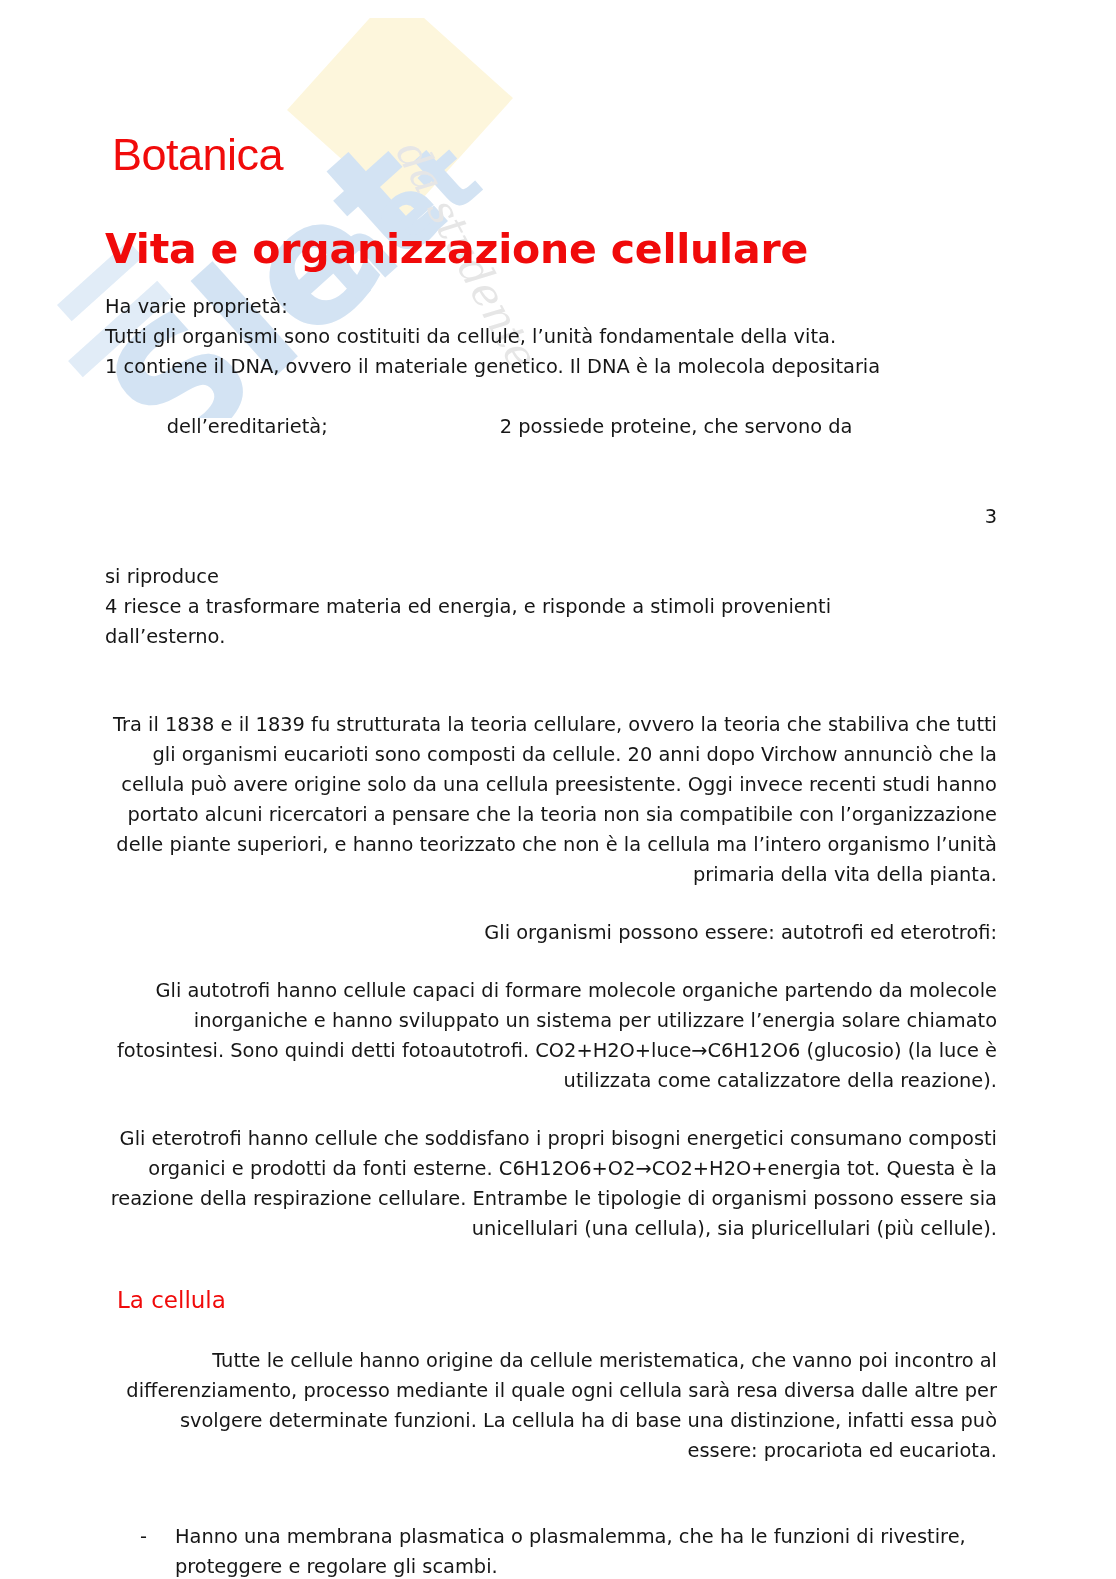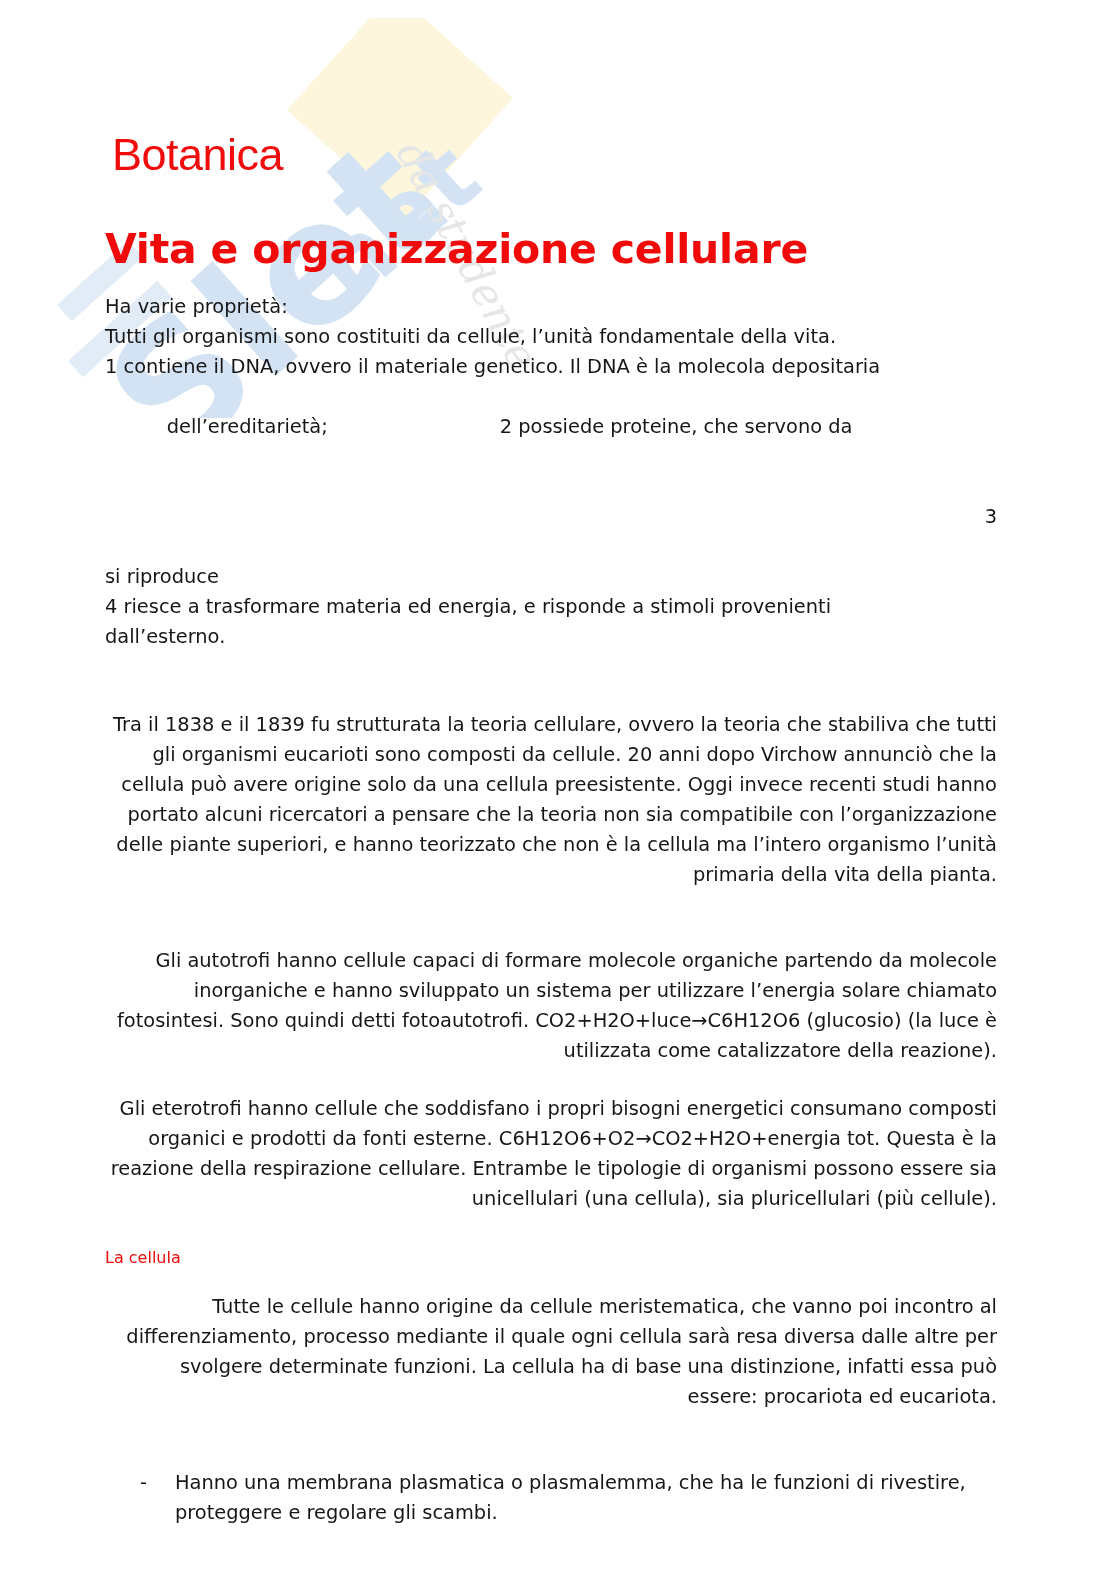--- a/index.html
+++ b/index.html
@@ -86,24 +86,24 @@
 
   .para {
     margin: 0 0 0 0;
     text-align: right;
   }
   .spacer-lg { height: 58px; }
   .spacer-md { height: 28px; }
   .spacer-sm { height: 18px; }
 
   .section-heading {
-    margin: 0;
+    margin: 12px;
     font-family: "DejaVu Sans", sans-serif;
     font-weight: 400;
-    font-size: 16px;
+    font-size: 23px;
     line-height: 32px;
     color: #f00a0a;
   }
 
   .bold { font-weight: 700; }
 
   ul.dash-list {
     list-style: none;
     margin: 0;
     padding: 0;
@@ -166,20 +166,21 @@
         <p class="intro-line">4 riesce a trasformare materia ed energia, e risponde a stimoli provenienti</p>
         <p class="intro-line">dall’esterno.</p>
       </div>
 
       <div class="spacer-lg"></div>
 
       <p class="para">Tra il 1838 e il 1839 fu strutturata la teoria cellulare, ovvero la teoria che stabiliva che tutti gli organismi eucarioti sono composti da cellule. 20 anni dopo Virchow annunciò che la cellula può avere origine solo da una cellula preesistente. Oggi invece recenti studi hanno portato alcuni ricercatori a pensare che la teoria non sia compatibile con l’organizzazione delle piante superiori, e hanno teorizzato che non è la cellula ma l’intero organismo l’unità primaria della vita della pianta.</p>
 
       <div class="spacer-md"></div>
 
+      <p class="para">Gli organismi possono essere: autotrofi ed eterotrofi:</p>
 
       <div class="spacer-md"></div>
 
       <p class="para">Gli autotrofi hanno cellule capaci di formare molecole organiche partendo da molecole inorganiche e hanno sviluppato un sistema per utilizzare l’energia solare chiamato fotosintesi. Sono quindi detti fotoautotrofi. CO2+H2O+luce→C6H12O6 (glucosio) (la luce è utilizzata come catalizzatore della reazione).</p>
 
       <div class="spacer-md"></div>
 
       <p class="para">Gli eterotrofi hanno cellule che soddisfano i propri bisogni energetici consumano composti organici e prodotti da fonti esterne. C6H12O6+O2→CO2+H2O+energia tot. Questa è la reazione della respirazione cellulare. Entrambe le tipologie di organismi possono essere sia unicellulari (una cellula), sia pluricellulari (più cellule).</p>
 
       <div class="spacer-md"></div>

